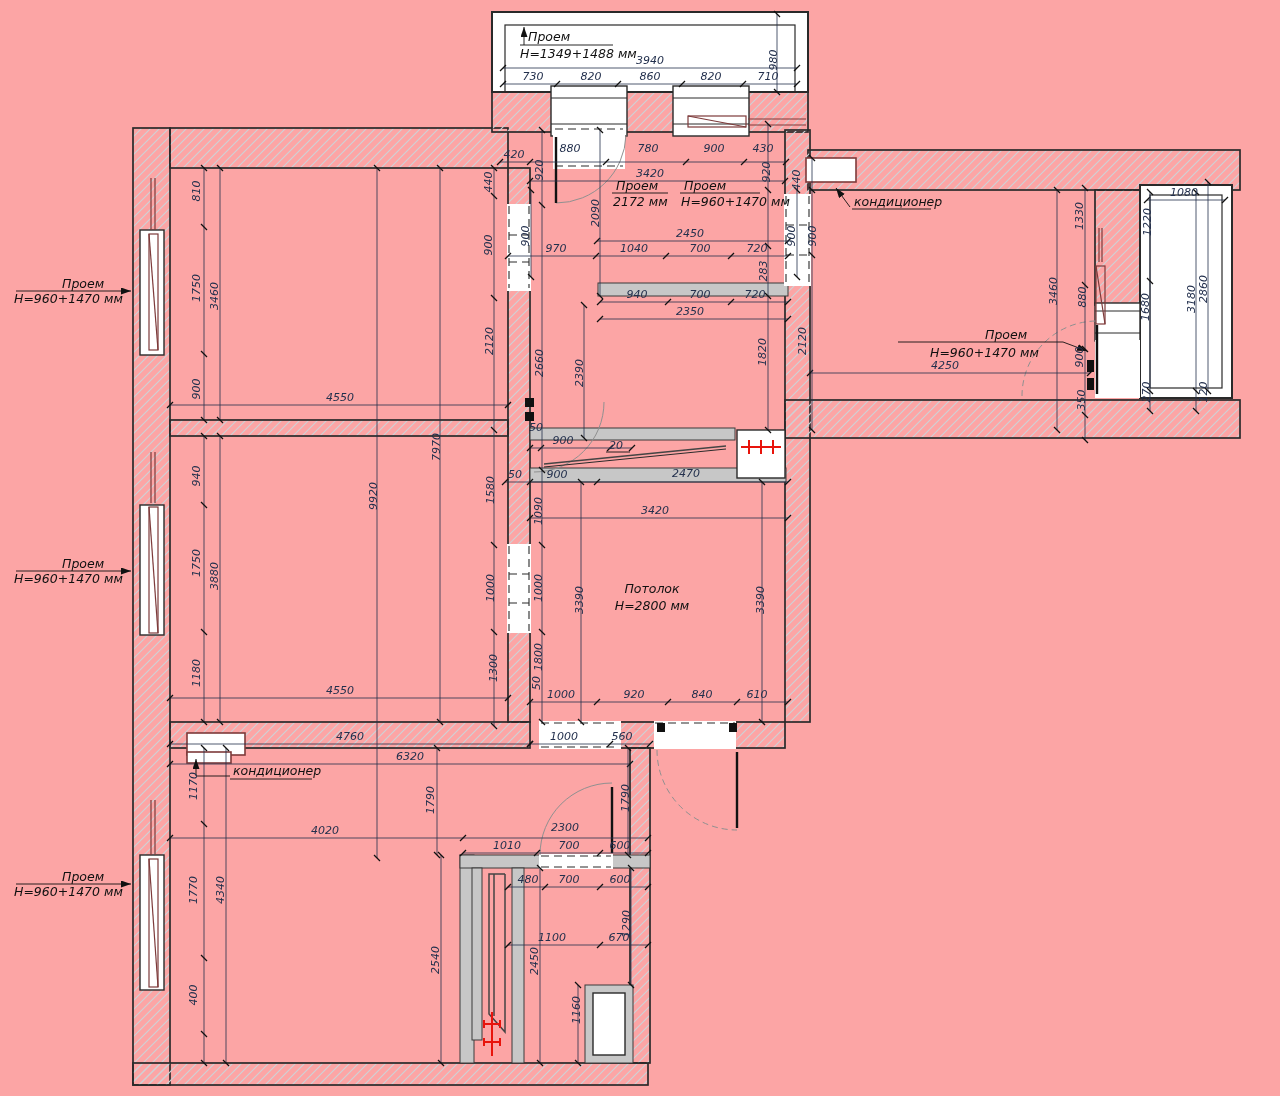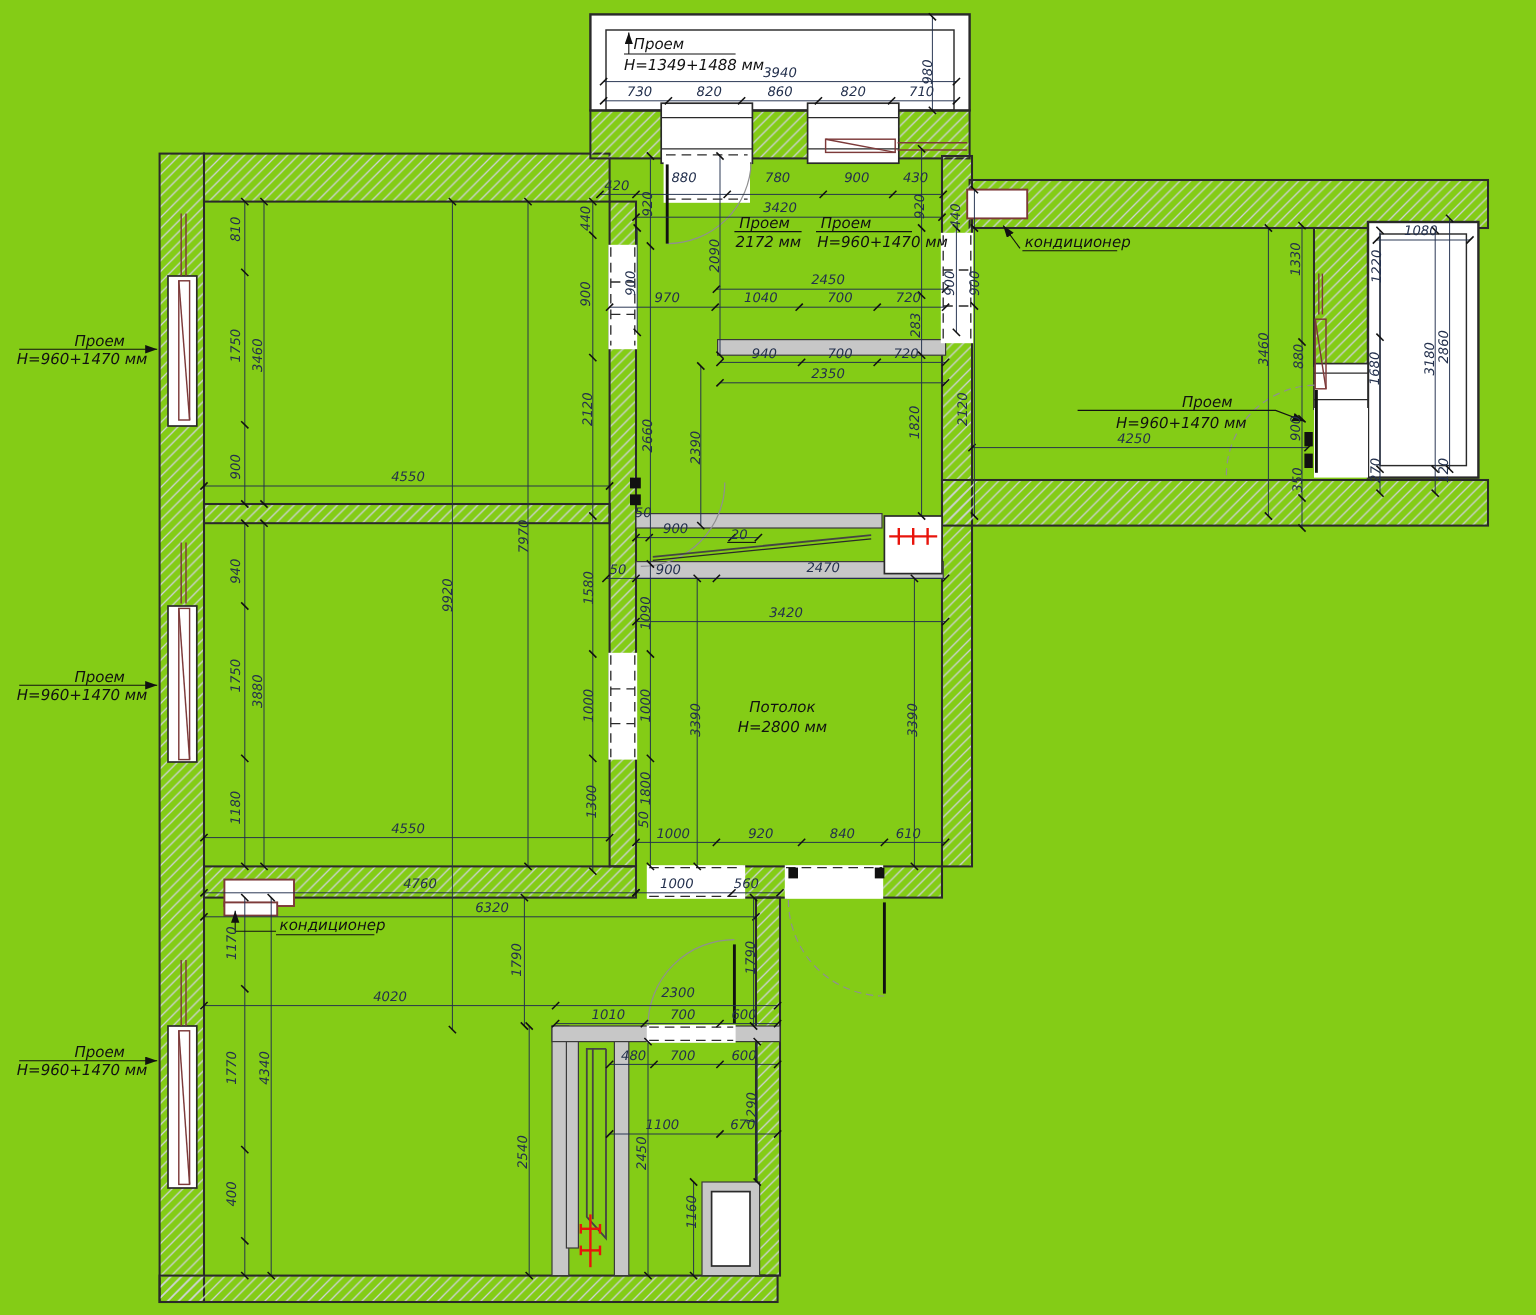--- a/index.html
+++ b/index.html
@@ -1,16 +1,16 @@
 <!DOCTYPE html>
 <html><head>
 <meta charset="utf-8">
 <style>
   html,body{margin:0;padding:0;background:#ffffff;}
-  #stage{position:relative;width:1280px;height:1096px;background:#84cc16;overflow:hidden;}
+  #stage{position:relative;width:1280px;height:1096px;background:#fca5a5;overflow:hidden;}
   svg text{pointer-events:none;}
   .w    {fill:url(#hatch);stroke:#2a2a2a;stroke-width:1.7;}
   .bw   {fill:#ffffff;stroke:#2a2a2a;stroke-width:2;}
   .bwi  {fill:none;stroke:#2a2a2a;stroke-width:1.2;}
   .gp   {fill:#c7c7c7;stroke:#3a3a3a;stroke-width:1;}
   .win  {fill:#ffffff;stroke:#2a2a2a;stroke-width:1.4;}
   .thin {stroke:#2a2a2a;stroke-width:1;fill:none;}
   .dimline{stroke:#23304d;stroke-width:0.8;fill:none;}
   .lead {stroke:#111;stroke-width:0.9;fill:none;}
   .dash {stroke:#2a2a2a;stroke-width:1.1;fill:none;stroke-dasharray:8 5;}

